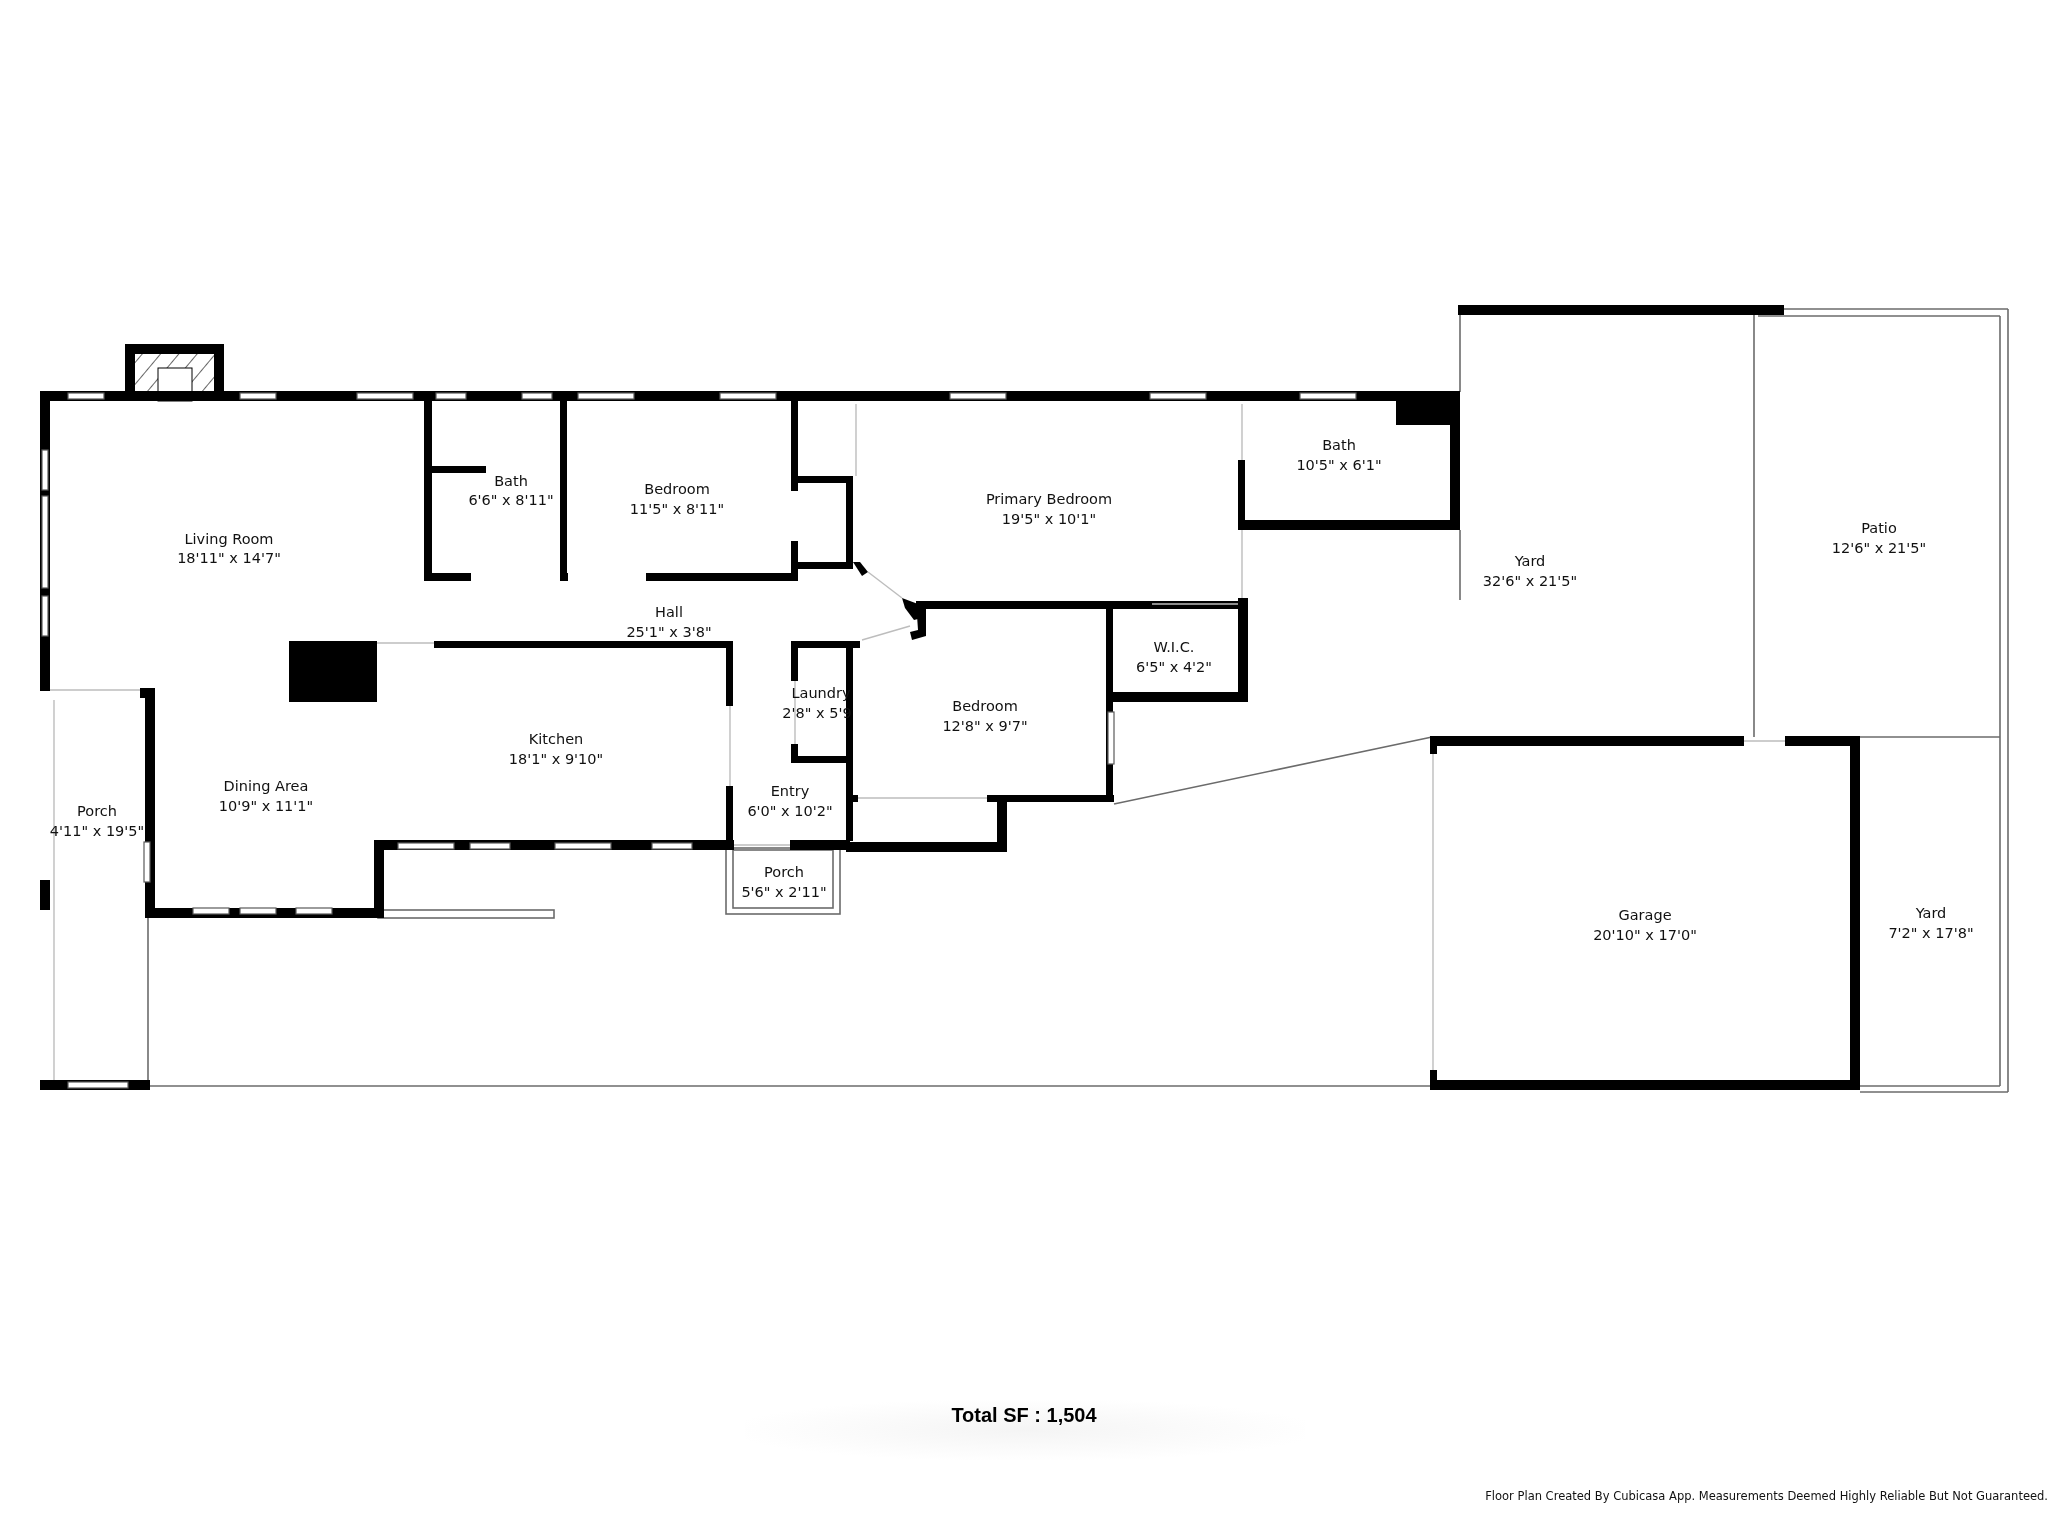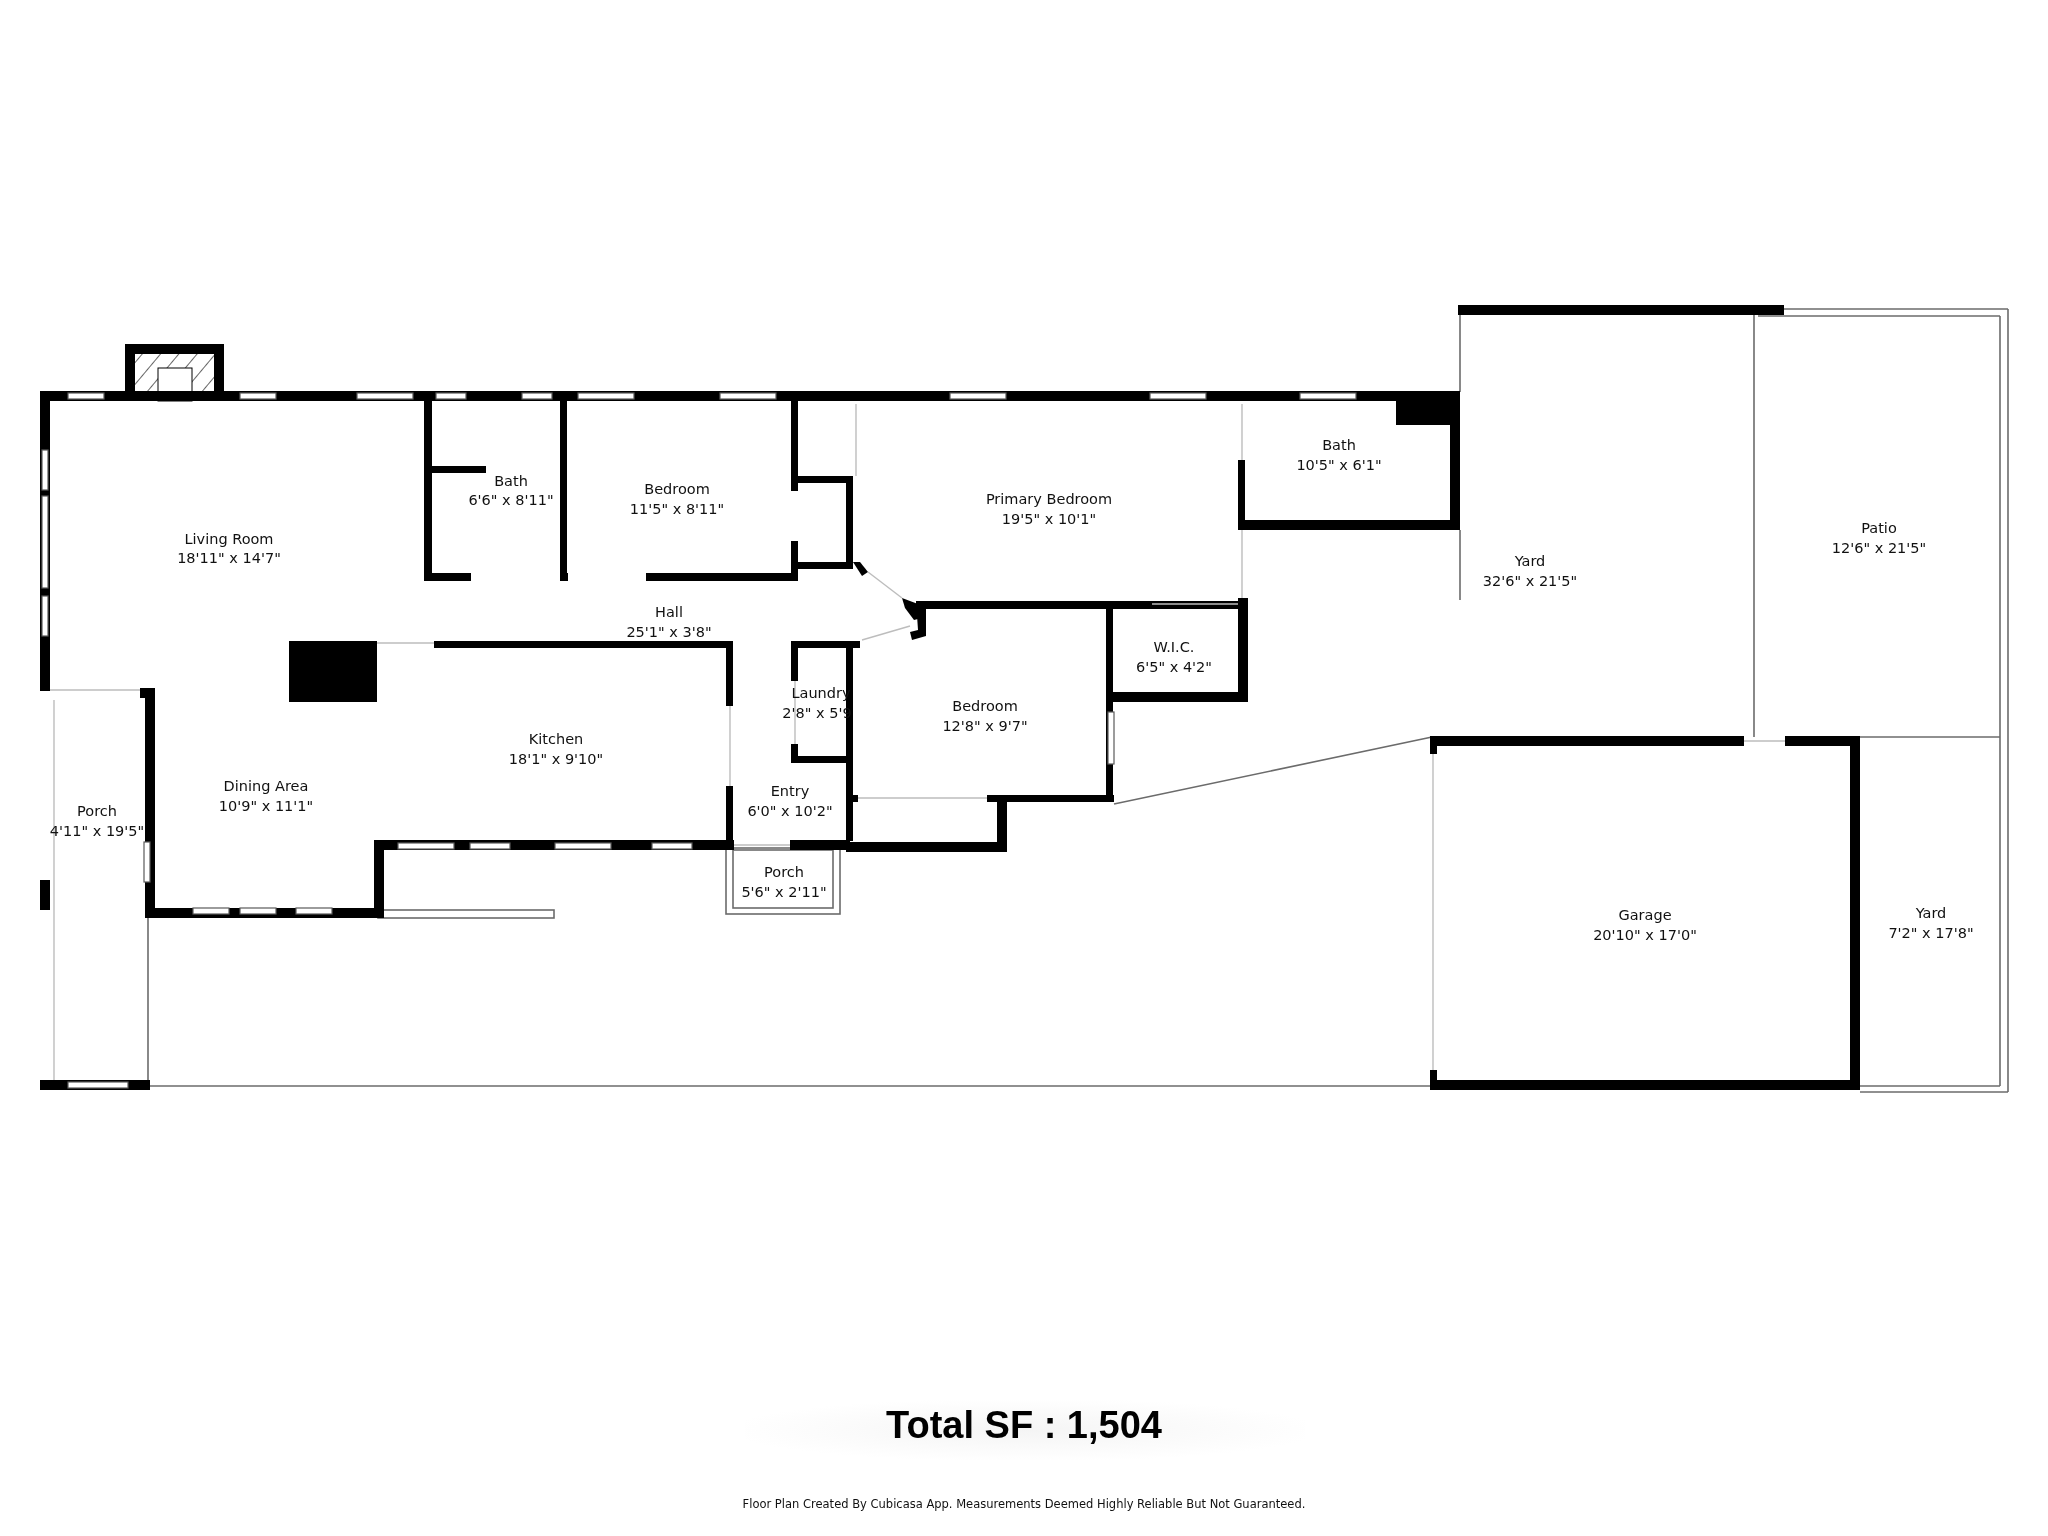--- a/index.html
+++ b/index.html
@@ -3,23 +3,23 @@
 <meta charset="utf-8">
 <style>
   html, body { margin: 0; padding: 0; background: #ffffff; }
   body { width: 2048px; height: 1536px; position: relative; overflow: hidden; font-family: "Liberation Sans", "DejaVu Sans", sans-serif; }
   #plan { position: absolute; left: 0; top: 0; width: 2048px; height: 1536px; }
   .room-label { font-family: "DejaVu Sans", "Liberation Sans", sans-serif; font-size: 14.5px; fill: #111; text-anchor: middle; }
   .wall { fill: #000; }
   .thin { fill: none; stroke: #6b6b6b; stroke-width: 1.6; }
   .thin-light { fill: none; stroke: #bdbdbd; stroke-width: 1.4; }
   .win { fill: #fff; stroke: #5a5a5a; stroke-width: 1.2; }
-  #total-sf { position: absolute; left: 0; width: 2048px; top: 1404px; text-align: center; font-family: "Liberation Sans", sans-serif; font-weight: bold; font-size: 38px; color: #000; }
+  #total-sf { position: absolute; left: 0; width: 2048px; top: 1404px; text-align: center; font-family: "Liberation Sans", sans-serif; font-weight: bold; font-size: 20px; color: #000; }
   #total-band { position: absolute; left: 745px; top: 1400px; width: 560px; height: 60px; background: radial-gradient(ellipse at center, rgba(240,240,240,0.7) 0%, rgba(255,255,255,0) 75%); }
-  #disclaimer { position: absolute; left: 0; width: 2048px; top: 1489px; text-align: center; font-family: "DejaVu Sans", sans-serif; font-size: 11.5px; color: #111; margin-top: 8px; }
+  #disclaimer { position: absolute; left: 0; width: 2048px; top: 1489px; text-align: right; font-family: "DejaVu Sans", sans-serif; font-size: 11.5px; color: #111; }
 </style>
 </head>
 <body>
 
 <svg id="plan" viewBox="0 0 2048 1536" xmlns="http://www.w3.org/2000/svg">
   <defs>
     <pattern id="hatch" patternUnits="userSpaceOnUse" width="14" height="14" patternTransform="rotate(40)">
       <line x1="0" y1="0" x2="0" y2="14" stroke="#000" stroke-width="1.2"></line>
     </pattern>
   </defs>

